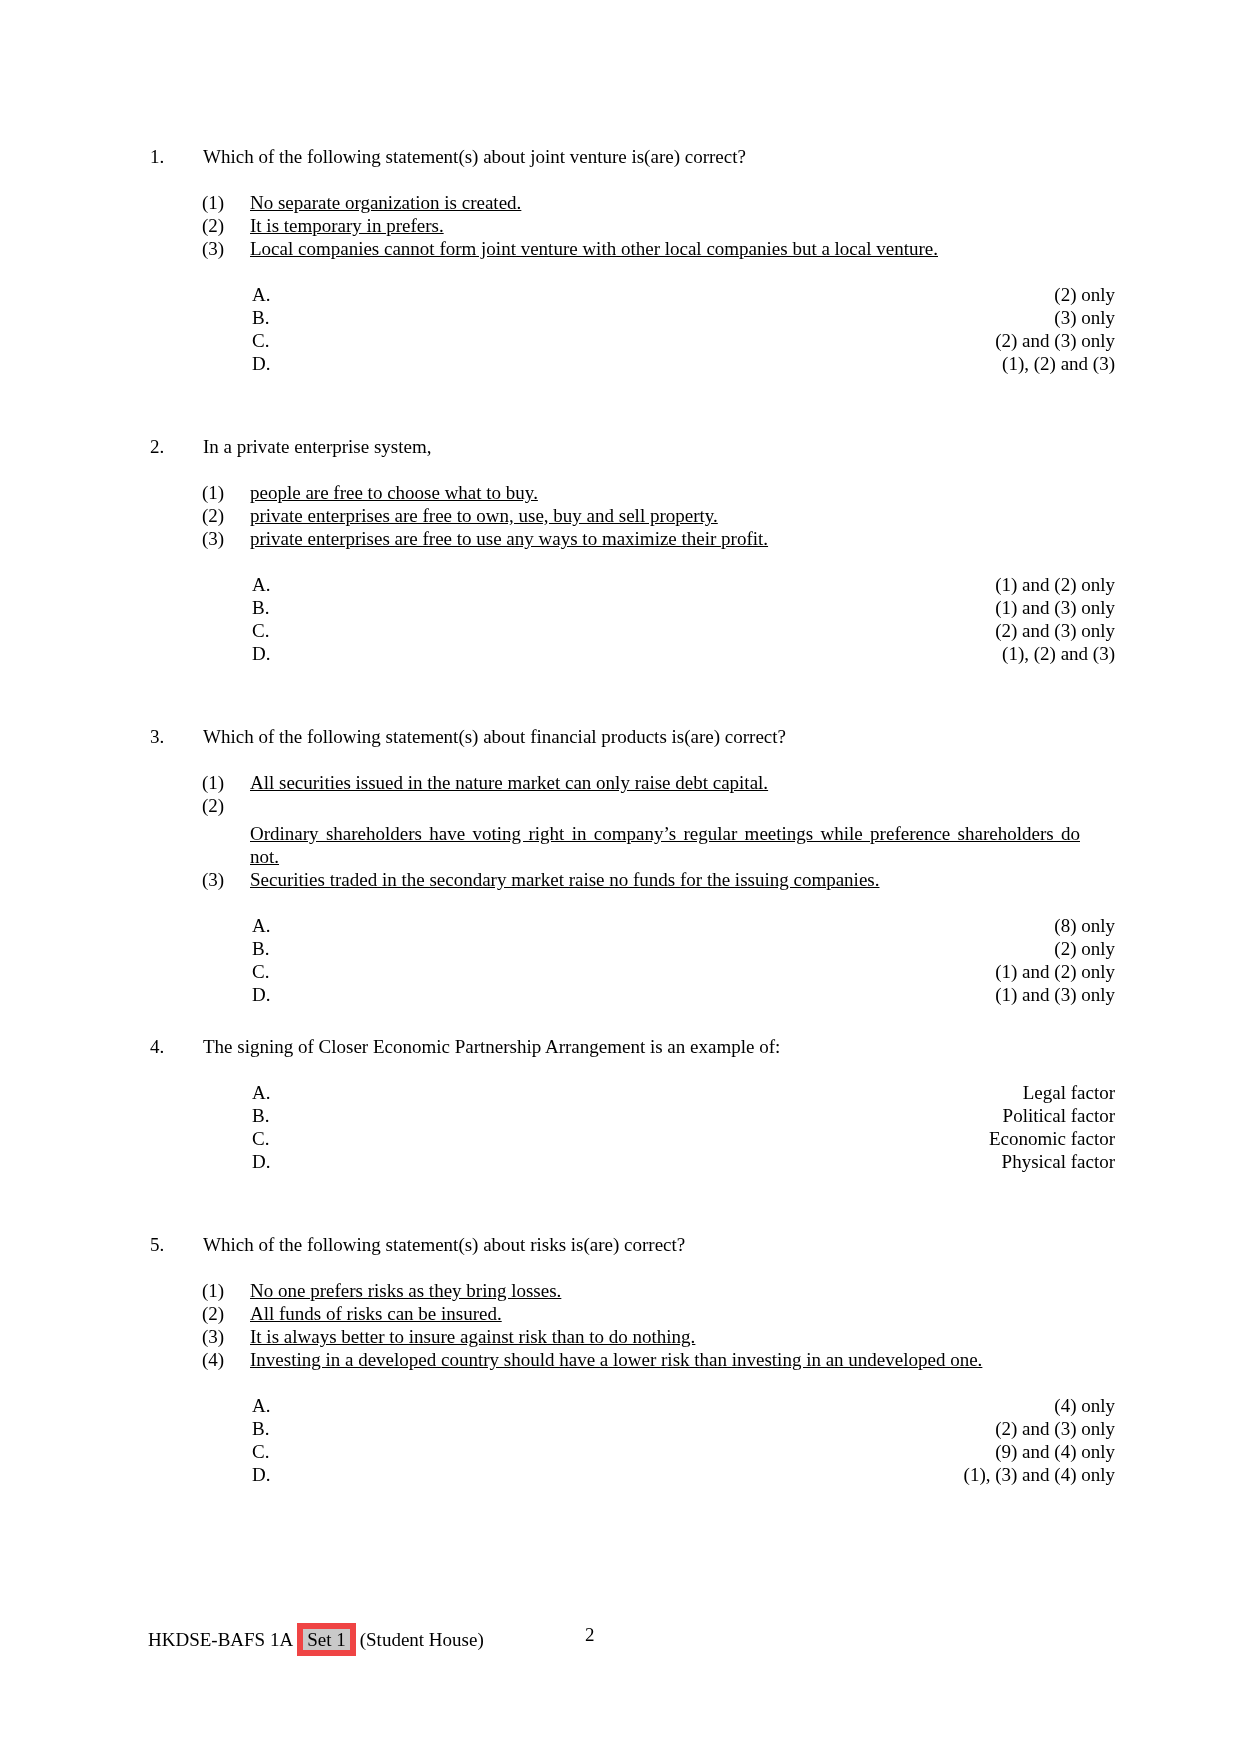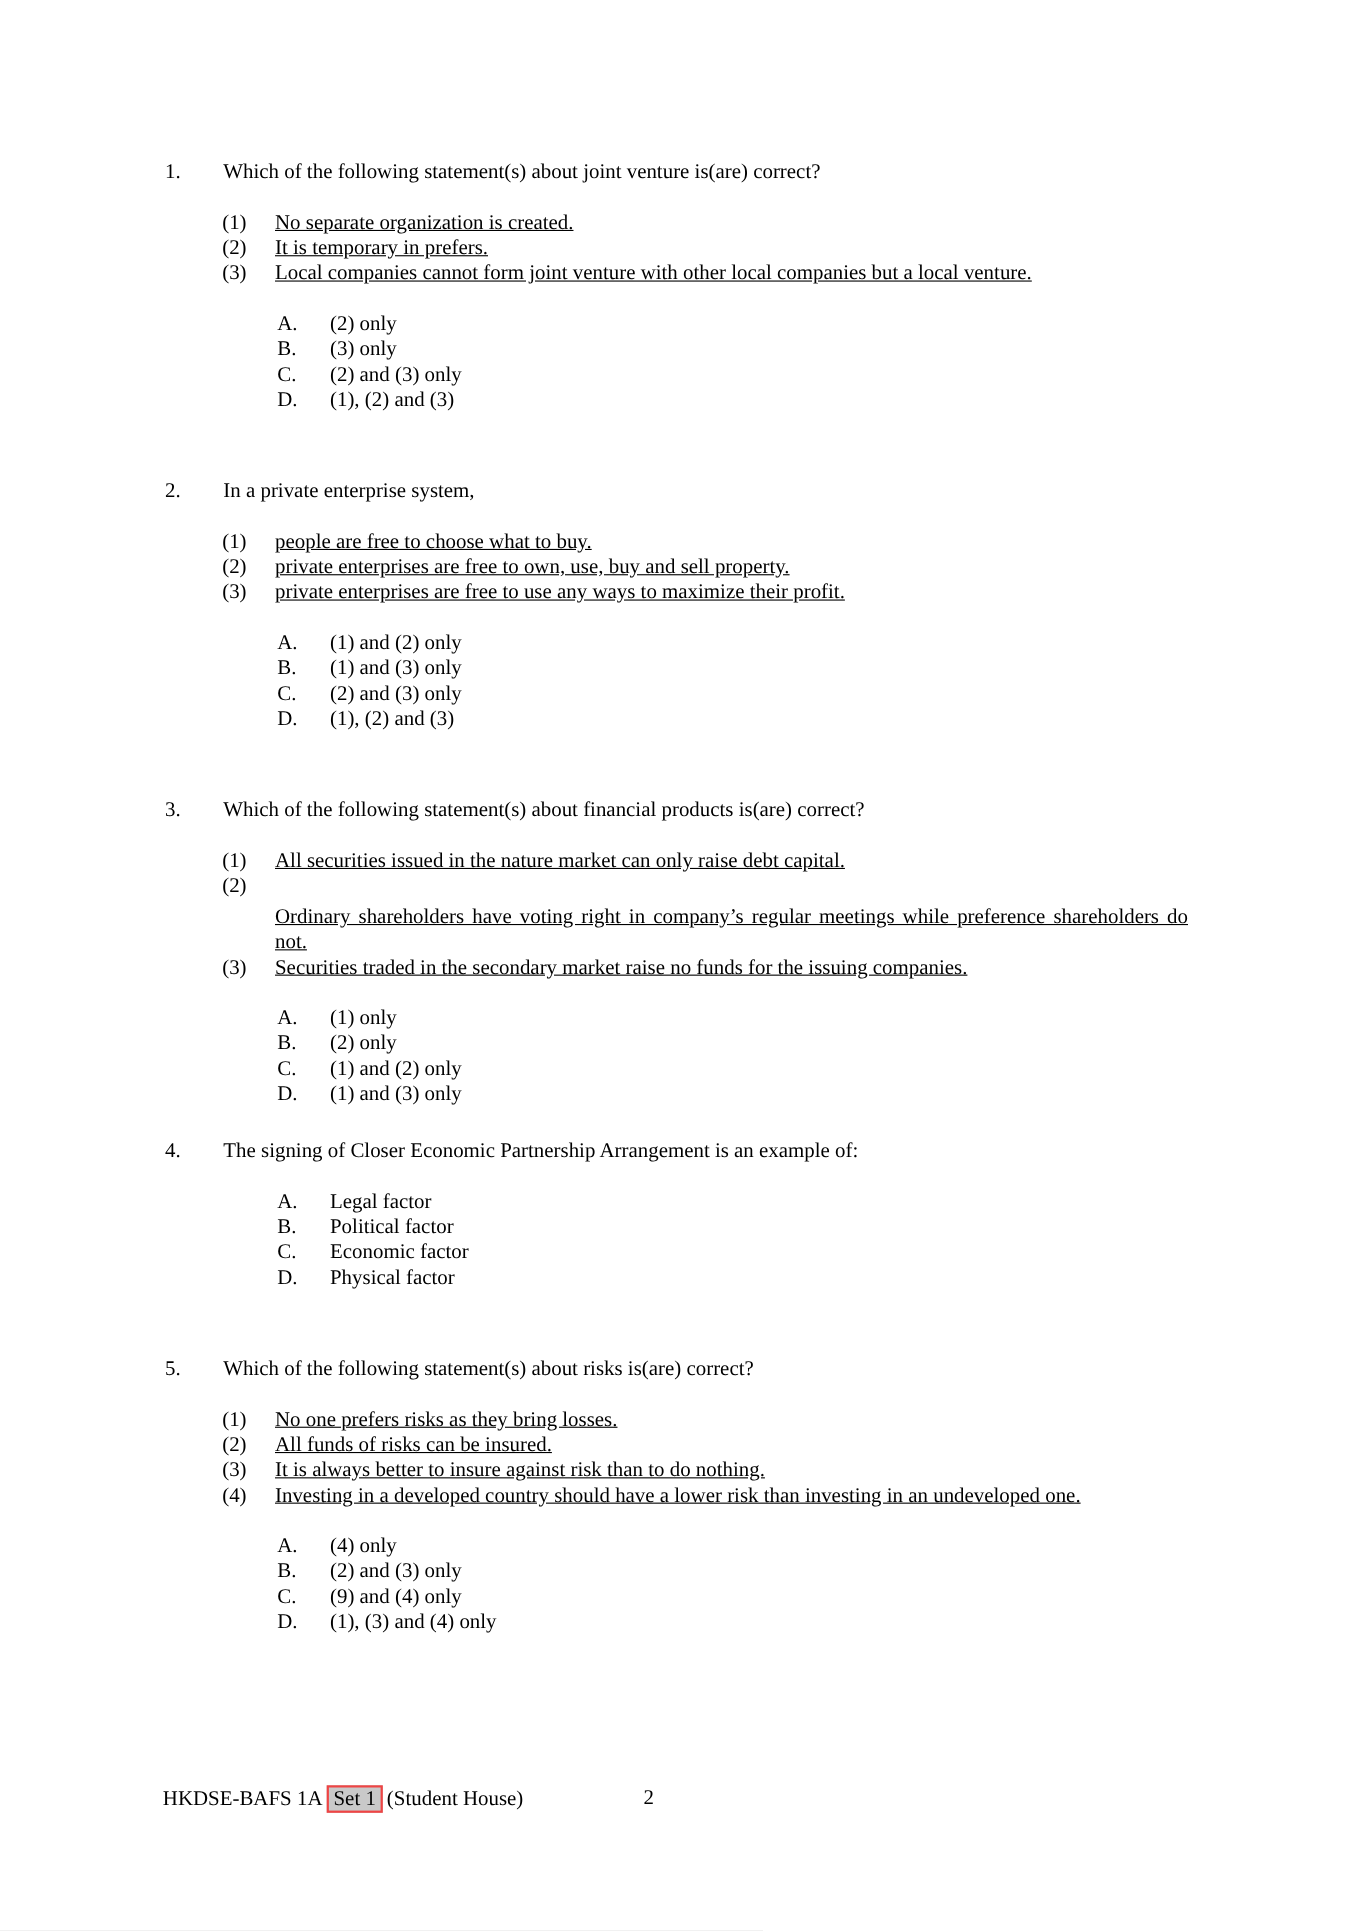--- a/index.html
+++ b/index.html
@@ -30,33 +30,33 @@
 
   .statements { margin-top: 23px; margin-left: 52px; }
   .s-row { display: flex; }
   .s-num { flex: none; width: 48px; }
   .s-text { width: 855px; text-decoration: underline; }
   .s-text.justify { width: 830px; text-align: justify; margin-top: 28px; }
 
   .options { margin-top: 23px; margin-left: 102px; }
   .o-row { display: flex; }
   .o-letter { flex: none; width: 48px; }
-  .o-text { flex: 1; }
+  .o-text { flex: 1; text-align: right; }
 
   .footer {
     position: absolute;
     left: 148px;
     top: 1623px;
     width: 965px;
     white-space: nowrap;
   }
   .set-box {
     display: inline-block;
     background: #c9c9c9;
-    border: 2px solid #ef4444;
+    border: 6px solid #ef4444;
     padding: 0 4px;
     margin: 0 4px;
     line-height: 21px;
   }
   .page-number {
     position: absolute;
     left: 437px;
     top: 0;
   }
 </style>
@@ -158,21 +158,21 @@
         <span class="s-text justify">Ordinary shareholders have voting right in company’s regular meetings while preference shareholders do not.</span>
       </div>
       <div class="s-row">
         <span class="s-num">(3)</span>
         <span class="s-text">Securities traded in the secondary market raise no funds for the issuing companies.</span>
       </div>
     </div>
     <div class="options">
       <div class="o-row">
         <span class="o-letter">A.</span>
-        <span class="o-text">(1) only</span>
+        <span class="o-text">(8) only</span>
       </div>
       <div class="o-row">
         <span class="o-letter">B.</span>
         <span class="o-text">(2) only</span>
       </div>
       <div class="o-row">
         <span class="o-letter">C.</span>
         <span class="o-text">(1) and (2) only</span>
       </div>
       <div class="o-row">

